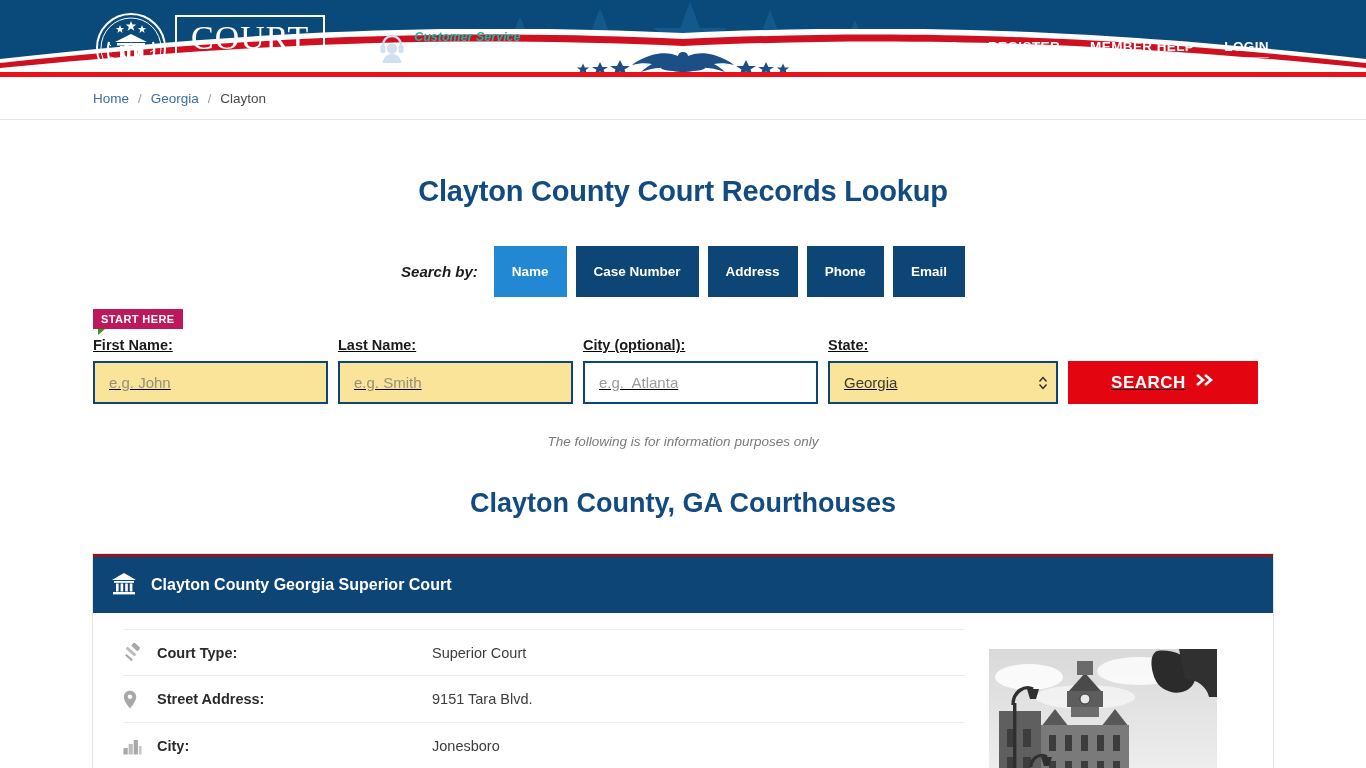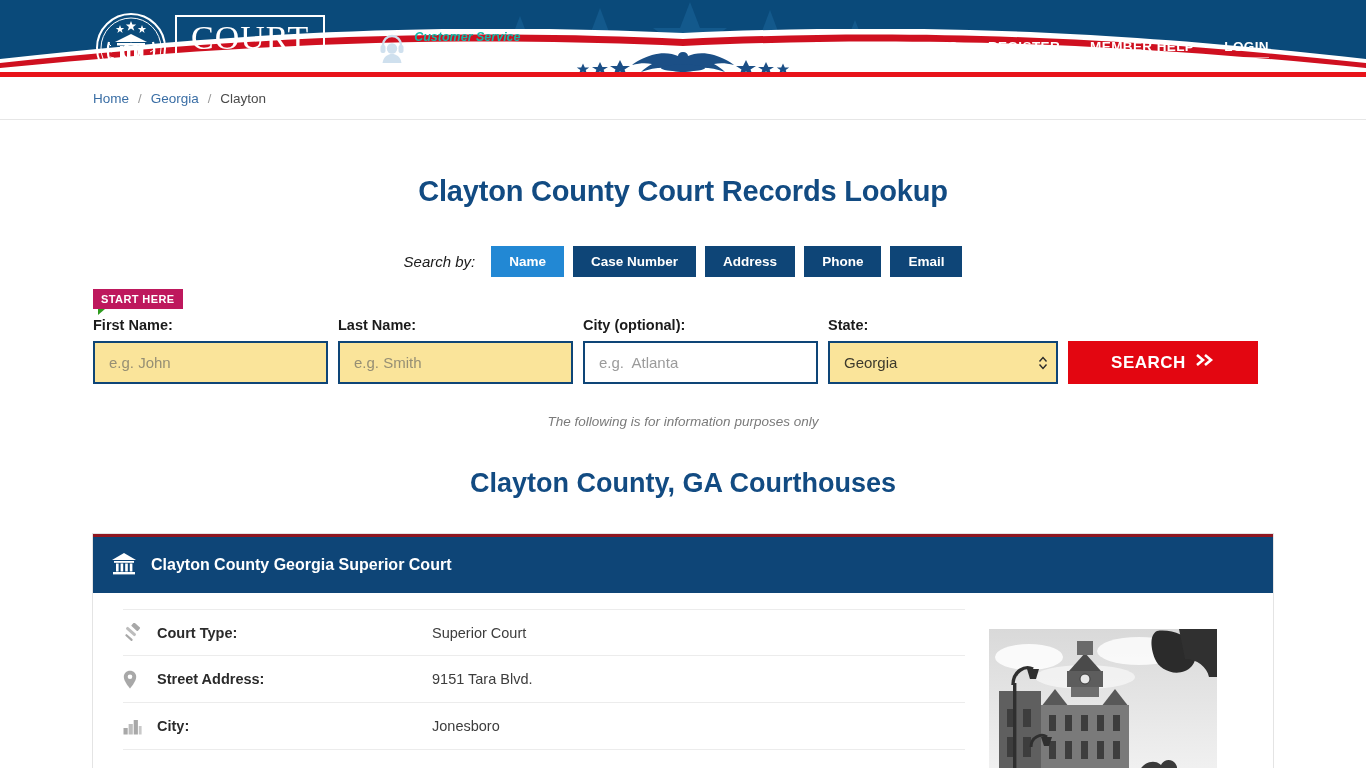--- a/index.html
+++ b/index.html
@@ -125,29 +125,29 @@
     margin-top: 55px;
     letter-spacing: -0.2px;
   }
 
   .searchby-row {
     display: flex; align-items: center; justify-content: center;
     gap: 9px;
     margin-top: 38px;
   }
   .searchby-label {
-    color: #1b1b1b; font-weight: normal; font-style: italic;
+    color: #1b1b1b; font-weight: bold; font-style: italic;
     font-size: 15px; margin-right: 7px; text-align: center;
   }
   .tab {
     background: #0e4577;
     color: #ffffff;
     font-weight: bold;
     font-size: 13.5px;
-    padding: 8px 18px;
+    padding: 18px 18px;
     border: none;
     cursor: pointer;
     font-family: "Liberation Sans", sans-serif;
   }
   .tab.active { background: #2288d4; }
 
   
   .form-area { margin-top: 12px; position: relative; }
   .start-here {
     position: absolute;
@@ -165,20 +165,21 @@
     left: 5px; bottom: -6px;
     border-left: 7px solid #2e9b1e;
     border-bottom: 6px solid transparent;
   }
 
   .fields {
     display: flex;
     align-items: flex-end;
     gap: 10px;
     padding-top: 28px;
+    text-decoration: underline;
   }
   .field { display: flex; flex-direction: column; }
   .field-label {
     color: #1b1b1b; font-weight: bold; font-size: 14.5px;
     margin-bottom: 8px;
   }
   .input {
     height: 43px;
     border: 2px solid #0e4577;
     background: #fae49a;

